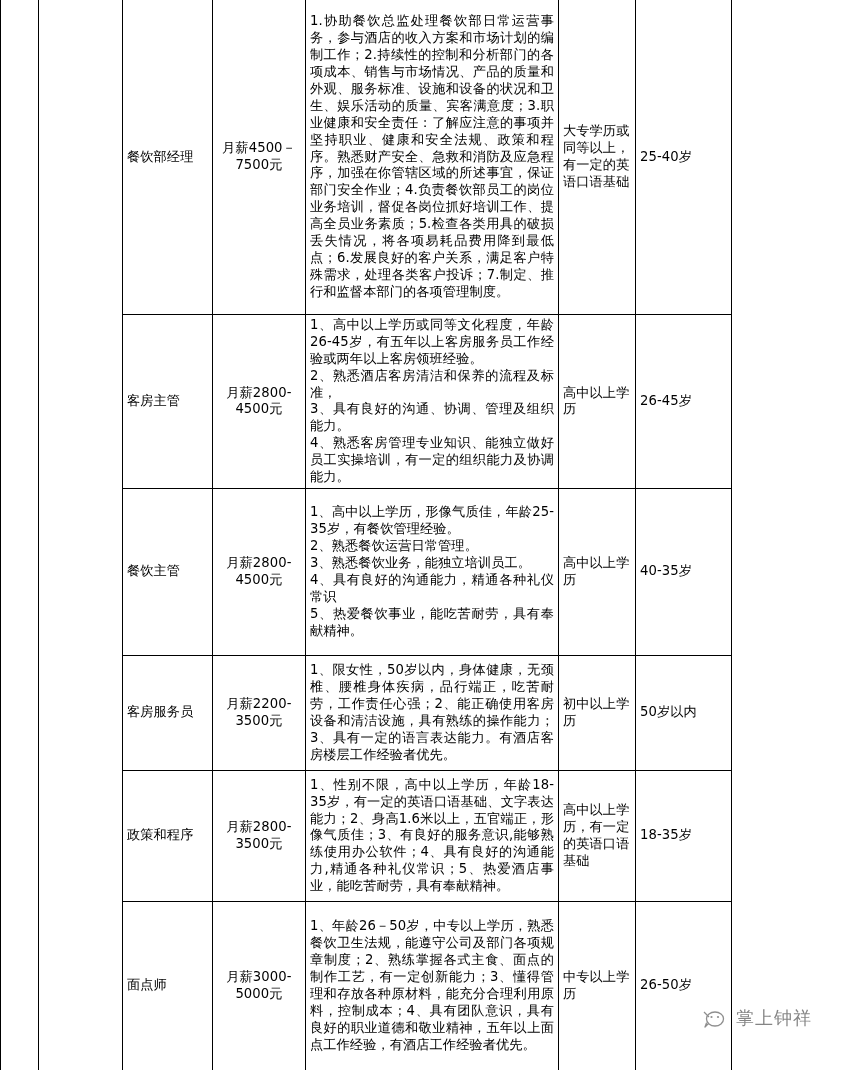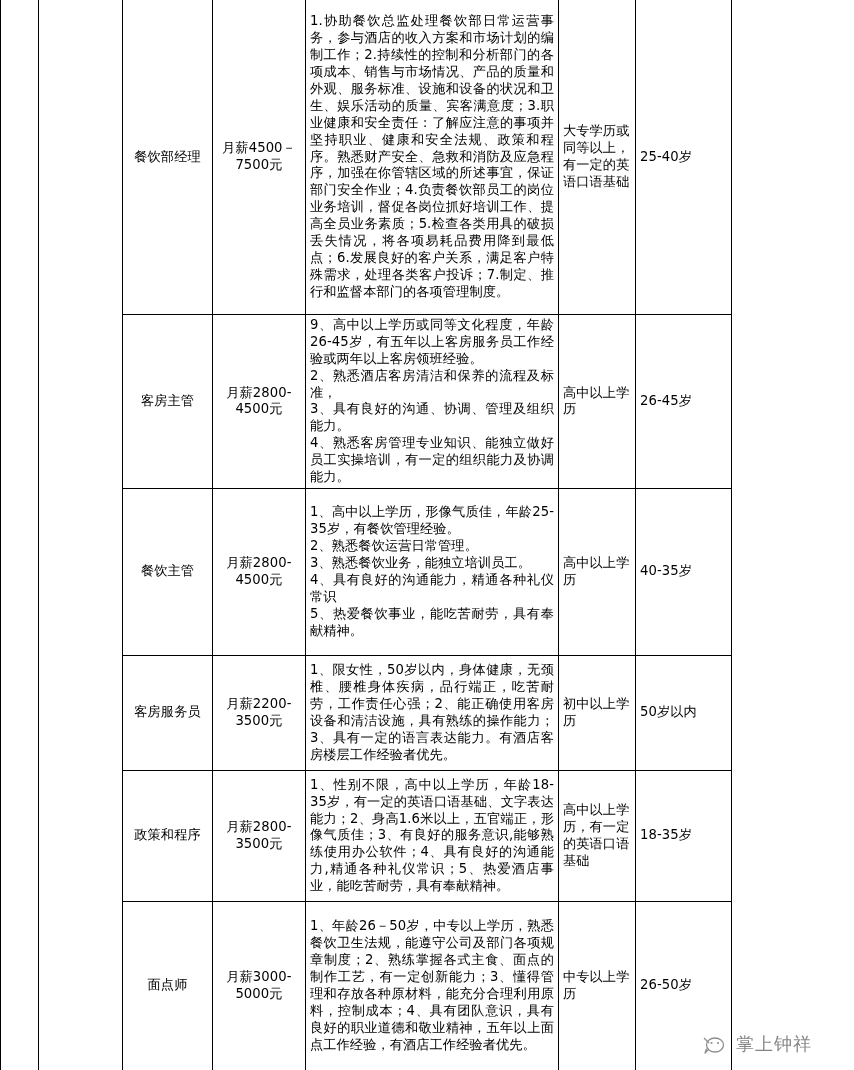--- a/index.html
+++ b/index.html
@@ -54,21 +54,21 @@
   }
 
   
   col.c-pos   { width: 90px; }
   col.c-sal   { width: 93px; }
   col.c-desc  { width: 253px; }
   col.c-edu   { width: 77px; }
   col.c-age   { width: 96px; }
 
   td.pos {
-    text-align: center;
+    text-align: left;
     font-size: 13.5px;
   }
   td.sal {
     text-align: center;
     padding-left: 7px;
     font-size: 13px;
   }
   td.desc {
     text-align: justify;
     text-justify: inter-ideograph;
@@ -85,21 +85,21 @@
     text-align: left;
     padding-left: 7px;
     font-size: 13px;
     margin-top: 36px;
   }
 
   
   .watermark {
     position: absolute;
     left: 700px;
-    top: 1032px;
+    top: 1006px;
     display: flex;
     align-items: center;
     gap: 6px;
     opacity: 0.62;
   }
   .wm-logo {
     width: 30px;
     height: 24px;
     flex: 0 0 auto;
   }
@@ -130,21 +130,21 @@
         <tr style="height: 315px;">
           <td class="pos">餐饮部经理</td>
           <td class="sal">月薪4500－7500元</td>
           <td class="desc" style="white-space: pre-line;">1.协助餐饮总监处理餐饮部日常运营事务，参与酒店的收入方案和市场计划的编制工作；2.持续性的控制和分析部门的各项成本、销售与市场情况、产品的质量和外观、服务标准、设施和设备的状况和卫生、娱乐活动的质量、宾客满意度；3.职业健康和安全责任：了解应注意的事项并坚持职业、健康和安全法规、政策和程序。熟悉财产安全、急救和消防及应急程序，加强在你管辖区域的所述事宜，保证部门安全作业；4.负责餐饮部员工的岗位业务培训，督促各岗位抓好培训工作、提高全员业务素质；5.检查各类用具的破损丢失情况，将各项易耗品费用降到最低点；6.发展良好的客户关系，满足客户特殊需求，处理各类客户投诉；7.制定、推行和监督本部门的各项管理制度。</td>
           <td class="edu">大专学历或同等以上，有一定的英语口语基础</td>
           <td class="age">25-40岁</td>
         </tr>
         <tr style="height: 173px;">
           <td class="pos">客房主管</td>
           <td class="sal">月薪2800-4500元</td>
-          <td class="desc" style="white-space: pre-line;">9、高中以上学历或同等文化程度，年龄26-45岁，有五年以上客房服务员工作经验或两年以上客房领班经验。
+          <td class="desc" style="white-space: pre-line;">1、高中以上学历或同等文化程度，年龄26-45岁，有五年以上客房服务员工作经验或两年以上客房领班经验。
 2、熟悉酒店客房清洁和保养的流程及标准，
 3、具有良好的沟通、协调、管理及组织能力。
 4、熟悉客房管理专业知识、能独立做好员工实操培训，有一定的组织能力及协调能力。</td>
           <td class="edu">高中以上学历</td>
           <td class="age">26-45岁</td>
         </tr>
         <tr style="height: 167px;">
           <td class="pos">餐饮主管</td>
           <td class="sal">月薪2800-4500元</td>
           <td class="desc" style="white-space: pre-line;">1、高中以上学历，形像气质佳，年龄25-35岁，有餐饮管理经验。

